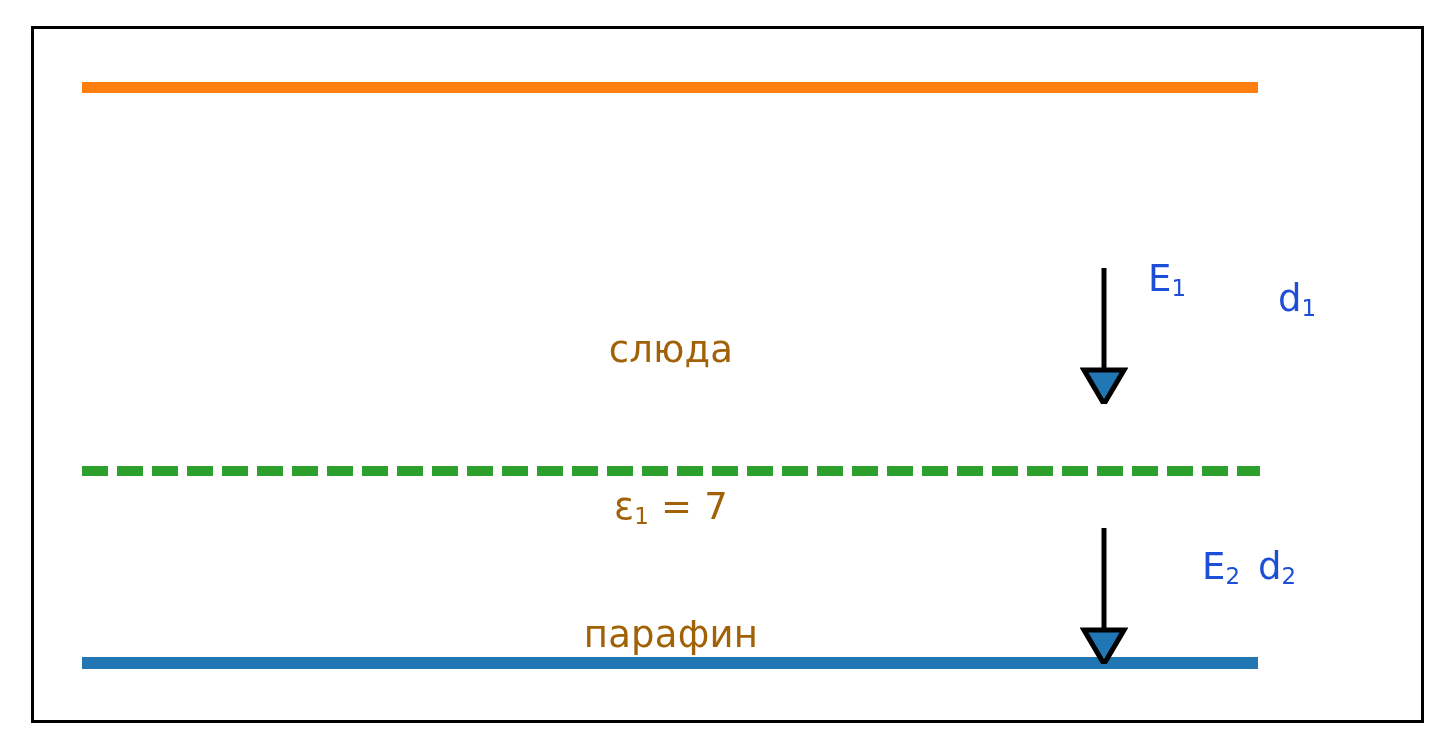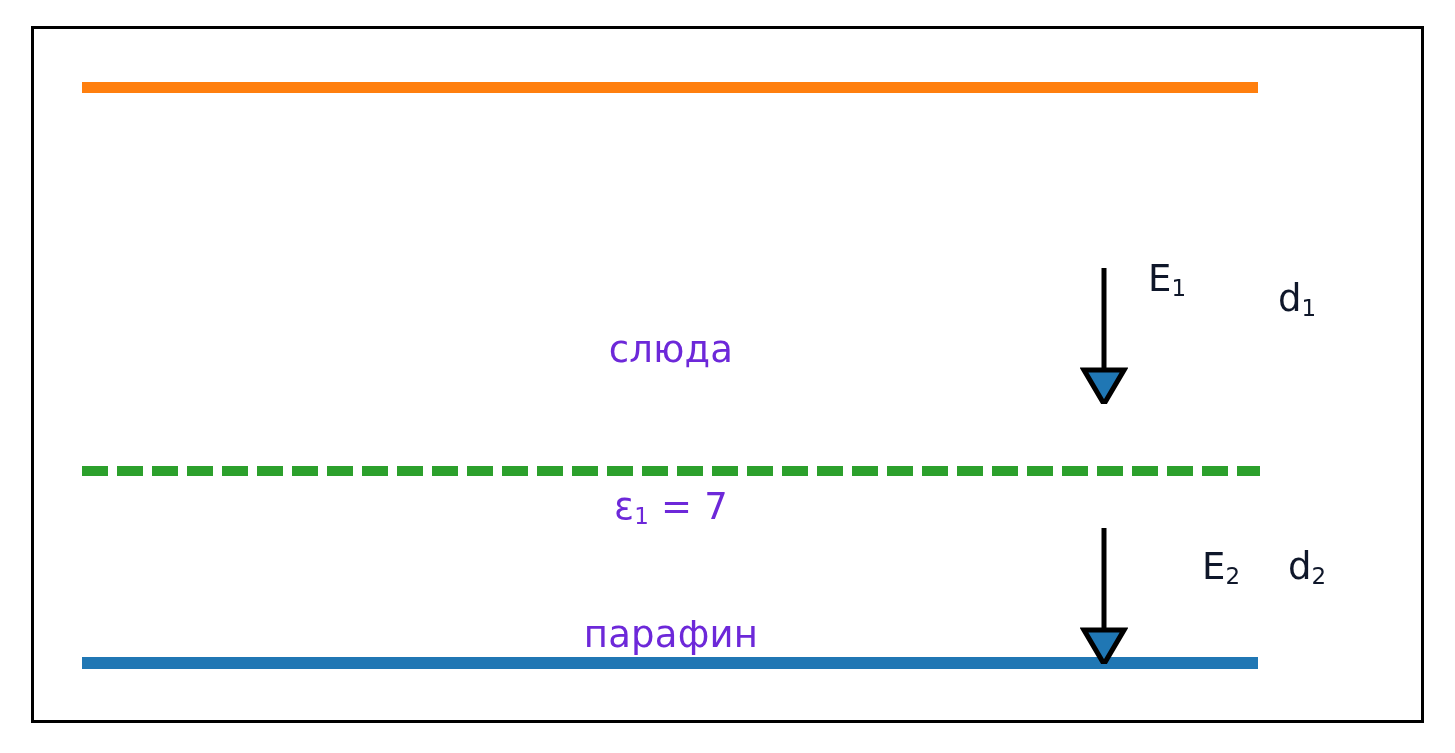--- a/index.html
+++ b/index.html
@@ -58,21 +58,21 @@
       #2ca02c 0px,
       #2ca02c 26px,
       rgba(255,255,255,0) 26px,
       rgba(255,255,255,0) 35px
     );
   }
   
   .region-label {
     position: absolute;
     text-align: center;
-    color: #6d28d9;
+    color: #a16207;
     font-size: 37px;
     line-height: 47px;
     white-space: pre;
     letter-spacing: 0.2px;
   }
   #label-mica {
     left: 471px;
     top: 232px;
     width: 400px;
   }
@@ -87,29 +87,29 @@
   .field-arrow {
     position: absolute;
     width: 48px;
   }
   #arrow-1 { left: 1080px; top: 262px; height: 142px; }
   #arrow-2 { left: 1080px; top: 522px; height: 142px; }
   .field-arrow svg { display: block; width: 48px; height: 142px; }
   
   .annot {
     position: absolute;
-    color: #0f172a;
+    color: #1d4ed8;
     font-size: 37px;
     line-height: 37px;
     white-space: pre;
   }
   #annot-e1 { left: 1148px; top: 260px; }
   #annot-d1 { left: 1278px; top: 260px; margin-top: 20px; }
   #annot-e2 { left: 1202px; top: 548px; }
-  #annot-d2 { left: 1288px; top: 548px; }
+  #annot-d2 { left: 1258px; top: 548px; }
   sub {
     font-size: 0.62em;
     vertical-align: baseline;
     position: relative;
     top: 0.22em;
   }
 </style>
 </head>
 <body>
 

